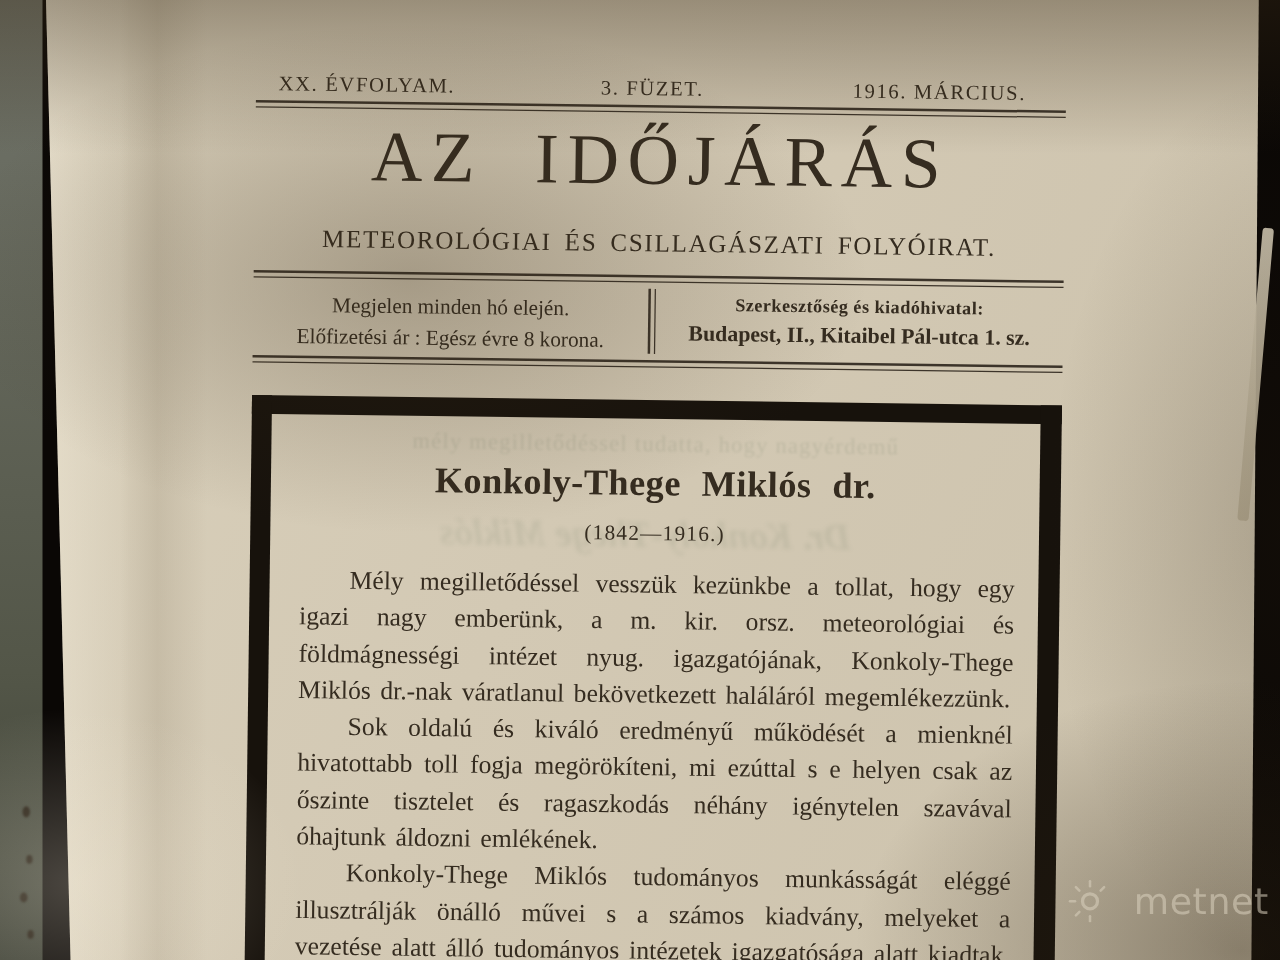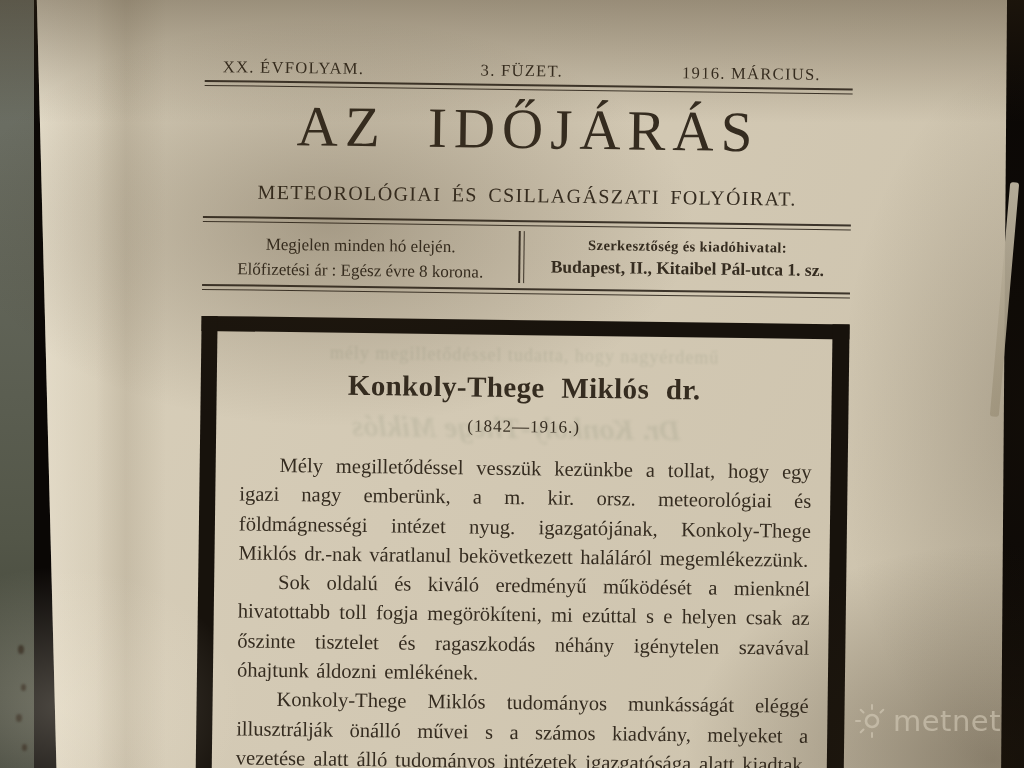--- a/index.html
+++ b/index.html
@@ -92,21 +92,21 @@
   .shade{
     position:absolute;inset:0;pointer-events:none;
     background:
       radial-gradient(ellipse 260px 200px at 6% 92%,rgba(246,238,220,.28),rgba(246,238,220,0) 70%),
       linear-gradient(to bottom,rgba(56,42,22,.38),rgba(56,42,22,0) 16%),
       radial-gradient(ellipse 540px 300px at 32% 29%,rgba(56,42,22,.30),rgba(56,42,22,0) 68%),
       radial-gradient(ellipse 430px 300px at 97% 99%,rgba(45,34,18,.42),rgba(45,34,18,0) 72%),
       radial-gradient(ellipse 280px 520px at 101% 55%,rgba(45,34,18,.22),rgba(45,34,18,0) 70%);
   }
   
-  .watermark{position:absolute;left:854px;top:704px;display:flex;align-items:flex-start;gap:5px;
+  .watermark{position:absolute;left:854px;top:704px;display:flex;align-items:flex-start;gap:19px;
     opacity:.55;color:var(--watermark);}
   .watermark svg{display:block;}
   .watermark .wm-text{font-family:"DejaVu Sans","Liberation Sans",sans-serif;
     font-size:29px;letter-spacing:.5px;}
 </style>
 </head>
 <body>
 
 <div class="photo">
 

